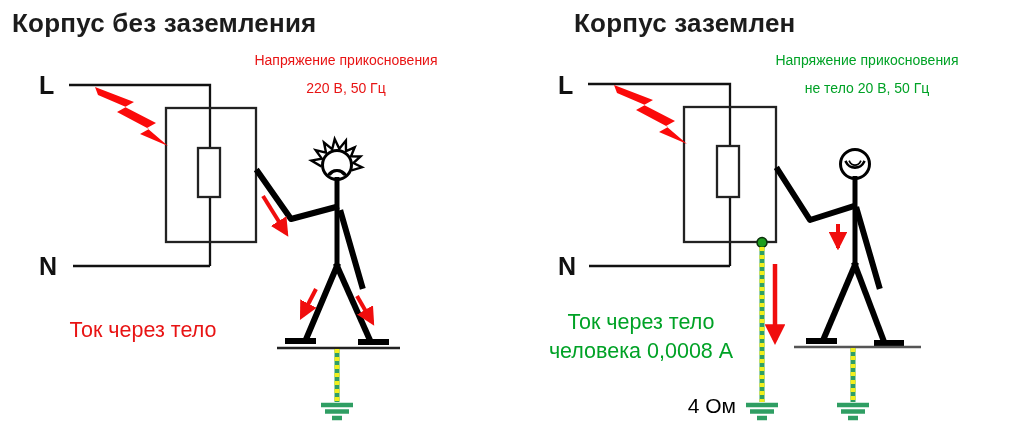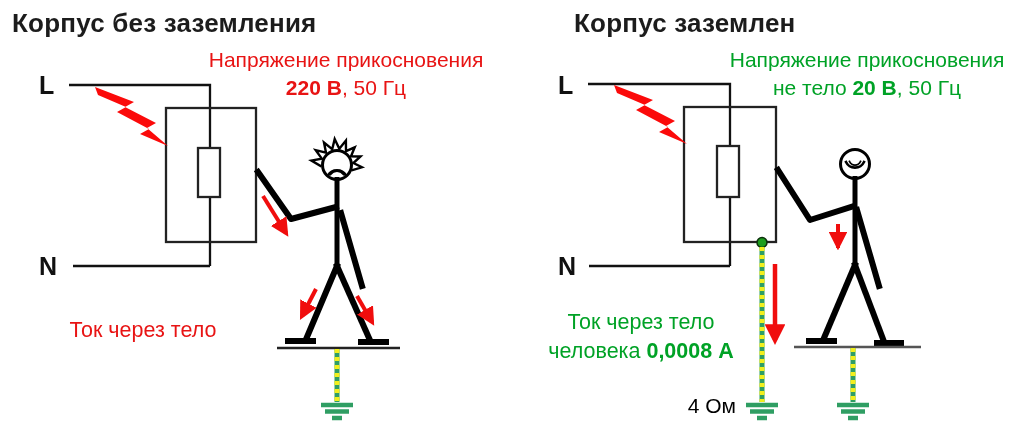--- a/index.html
+++ b/index.html
@@ -5,25 +5,25 @@
   html,body{margin:0;padding:0;background:#fff;}
   .stage{
     position:relative;width:1004px;height:443px;background:#ffffff;
     font-family:"Liberation Sans",sans-serif;overflow:hidden;
   }
   .stage svg{position:absolute;left:0;top:0;}
   .txt{position:absolute;white-space:nowrap;}
   .panel-title{font-size:26px;font-weight:bold;color:#1c1c1c;letter-spacing:.2px;}
   .terminal{font-size:25px;font-weight:bold;color:#111;}
   .voltage,.current{text-align:center;}
-  .voltage{font-size:21px;line-height:28px;}
+  .voltage{font-size:14px;line-height:28px;}
   .current{font-size:21.5px;line-height:29px;text-align:center;}
   .red{color:#e81414;}
   .green{color:#00a226;}
-  .b{font-weight:bold;}
+  .b{font-weight:normal;}
   .ohm{font-size:21px;color:#000000;text-align:right;}
 </style>
 </head>
 <body>
 
 <div class="stage">
 
   <svg width="1024" height="443" viewBox="0 0 1024 443">
     <defs>
       <marker id="ra" markerWidth="4.6" markerHeight="4.6" refX="7.6" refY="5" viewBox="0 0 10 10" orient="auto">

